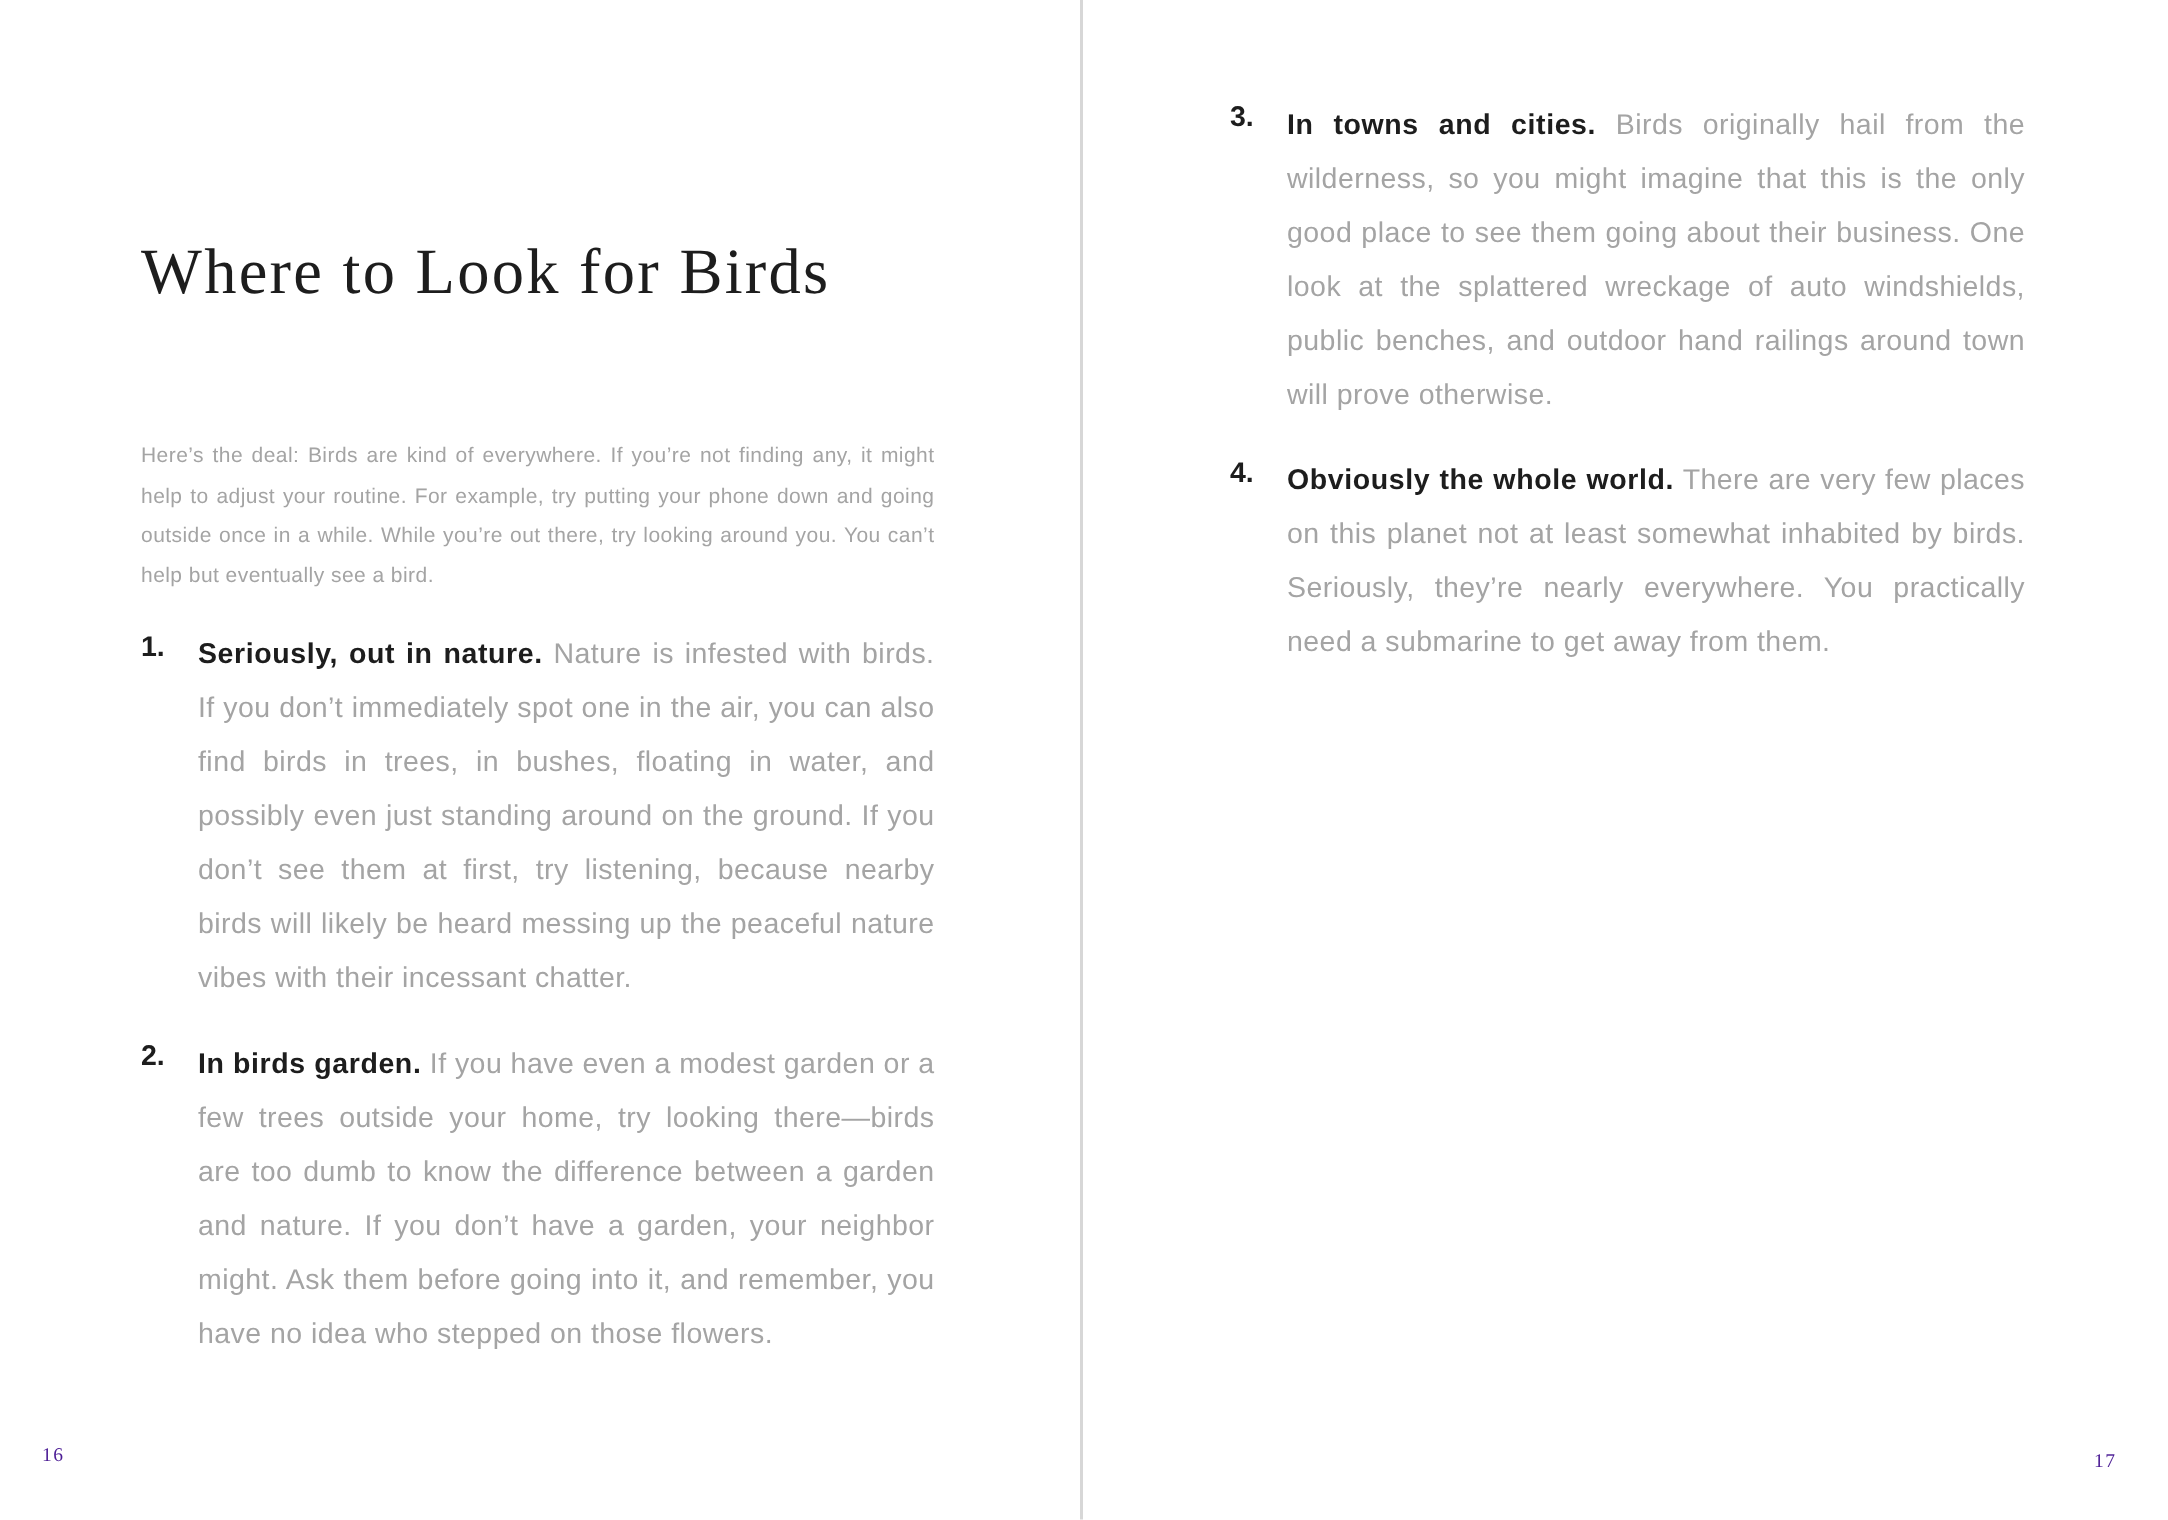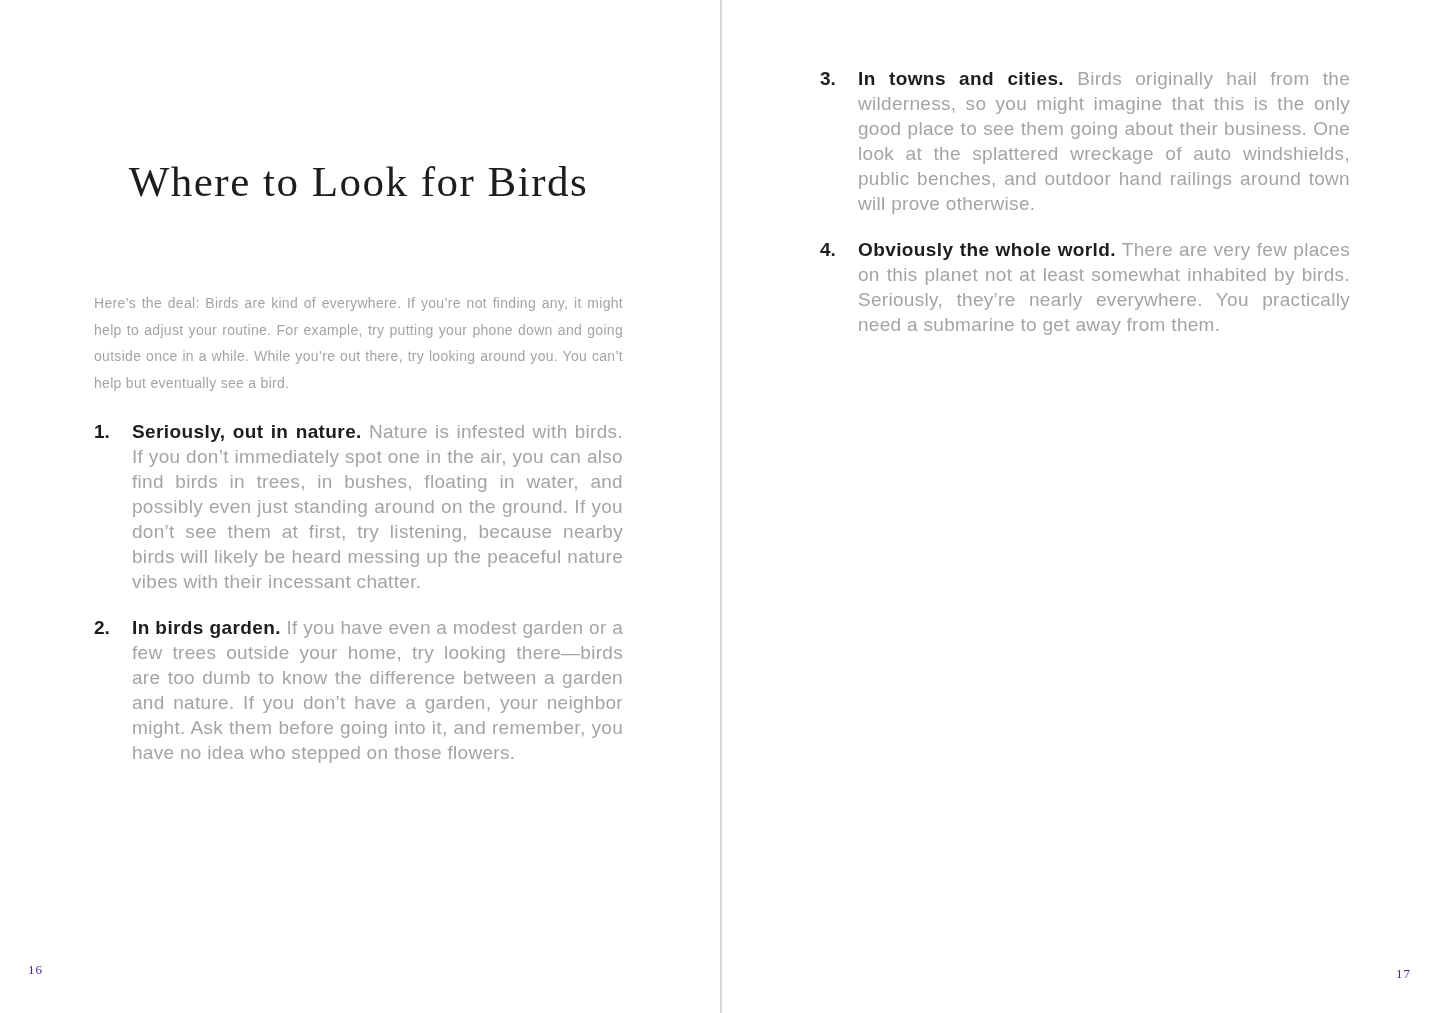--- a/index.html
+++ b/index.html
@@ -35,21 +35,21 @@
     width: 530px;
   }
   .book-title {
     margin: 156px 0 0 0;
     font-family: "Liberation Serif", "DejaVu Serif", serif;
     font-weight: 400;
     font-size: 43px;
     line-height: 52px;
     letter-spacing: 1.5px;
     color: #1d1d1d;
-    text-align: center;
+    text-align: left;
     white-space: nowrap;
   }
   .para {
     margin: 21px 0 0 0;
     font-size: 14px;
     line-height: 26.5px;
     letter-spacing: 0.3px;
     color: #a4a4a4;
     text-align: justify;
   }
@@ -76,21 +76,21 @@
     width: 38px;
     font-size: 19px;
     line-height: 26.5px;
     font-weight: 700;
     color: #1d1d1d;
   }
   .item-text {
     flex: 1;
     margin: 0;
     font-size: 19px;
-    line-height: 25px;
+    line-height: 36px;
     letter-spacing: 0.3px;
     color: #a4a4a4;
     text-align: justify;
     hyphens: manual;
   }
   .item-text strong {
     font-weight: 700;
     color: #1d1d1d;
     letter-spacing: 0.4px;
   }

